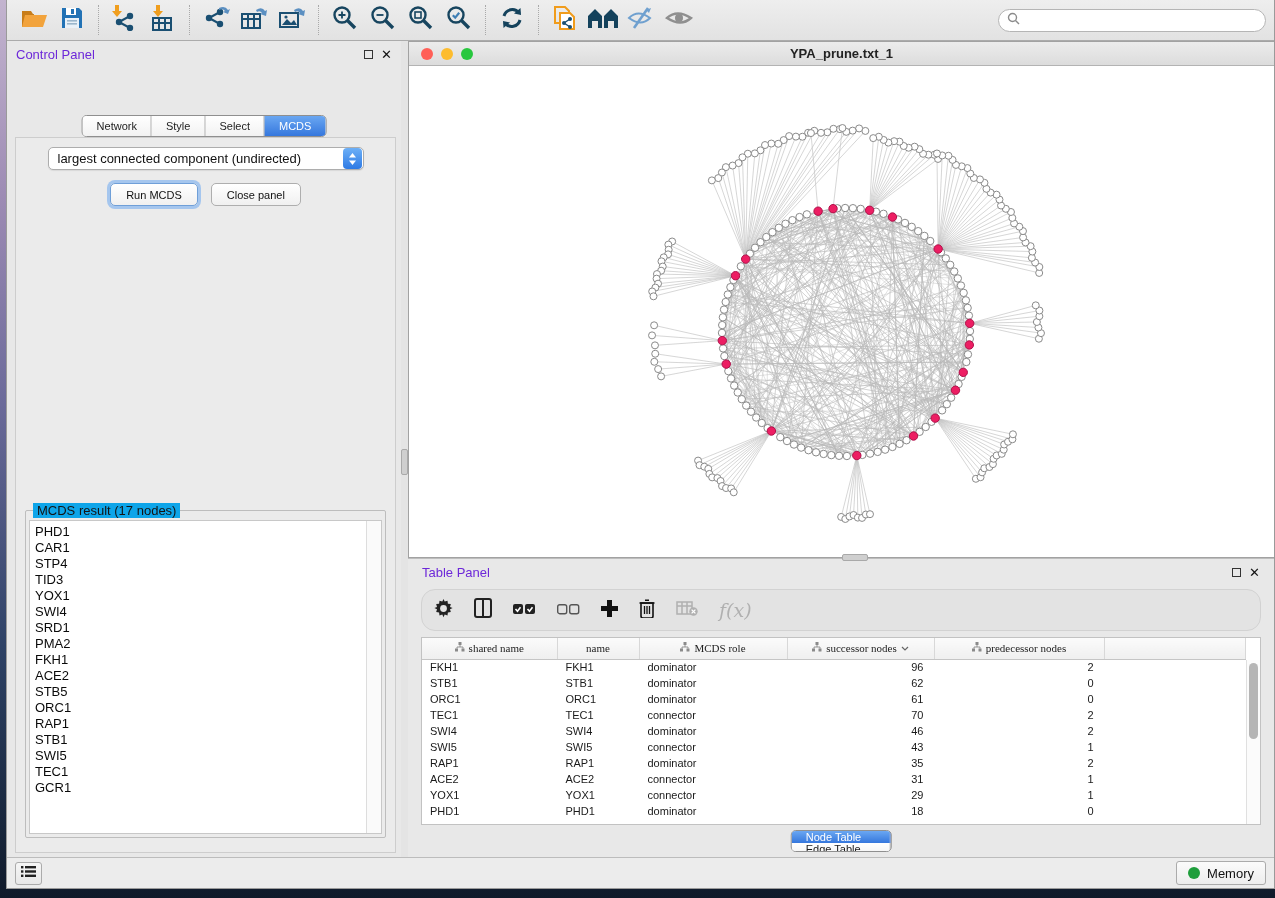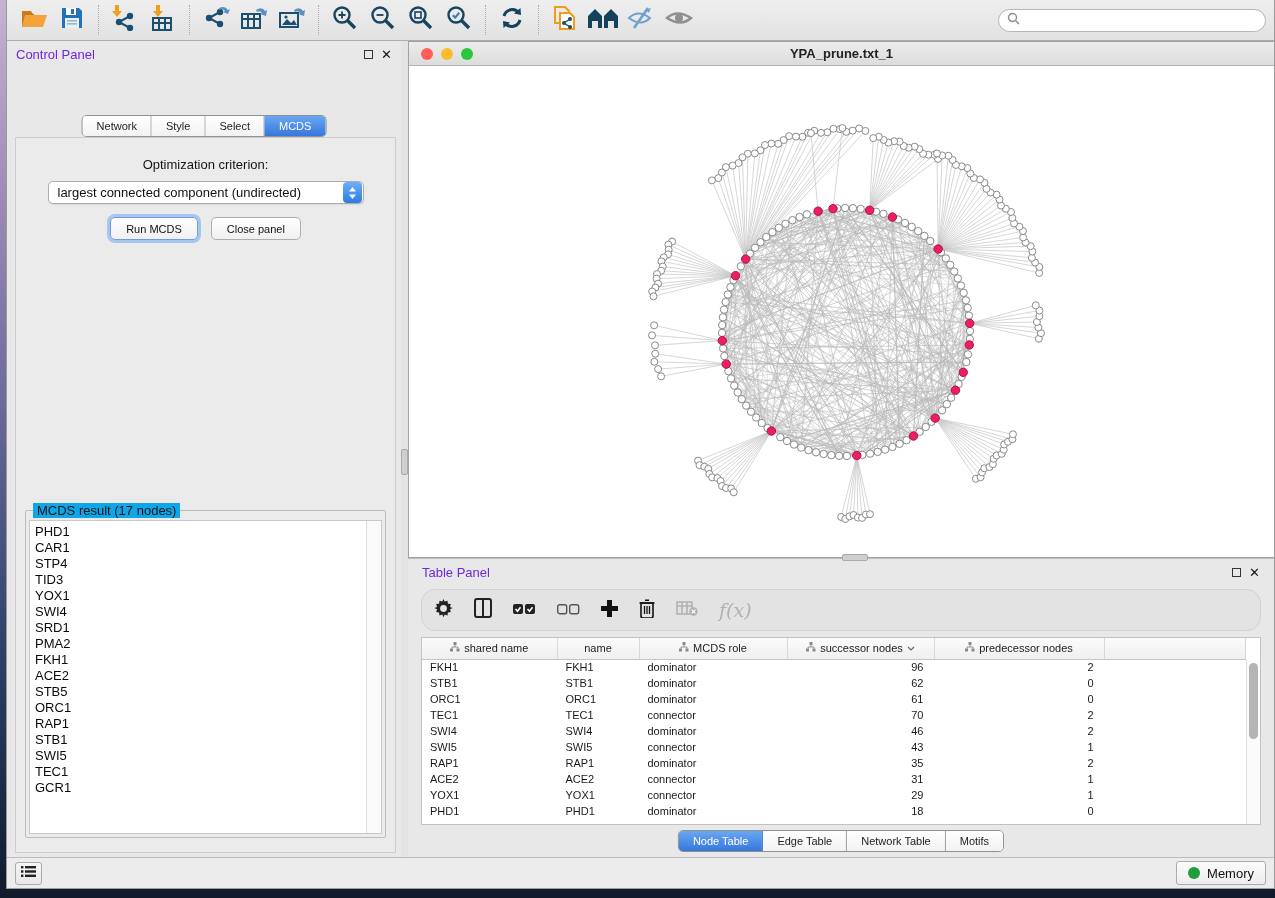--- a/index.html
+++ b/index.html
@@ -61,26 +61,26 @@
   .net-canvas { position:absolute; left:0; right:0; top:24px; bottom:0; background:#fff; overflow:hidden; }
 
   
   .table-panel { position:absolute; left:401px; right:0; top:558px; bottom:31px; background:#e8e8e8; border-top:1px solid #bdbdbd; }
   .tp-toolbar { position:absolute; left:13px; right:13px; top:30px; height:42px; background:#e3e3e3; border:1px solid #d2d2d2; border-radius:14px; display:flex; align-items:center; padding:0 12px; gap:21px; }
   .tpbtn { display:flex; align-items:center; justify-content:center; cursor:default; }
   .fx { font-family:"DejaVu Serif","Liberation Serif",serif; font-style:italic; font-size:19px; color:#b0b0b0; }
   .tbl-wrap { position:absolute; left:13px; right:13px; top:78px; bottom:32px; background:#fff; border:1px solid #c2c2c2; overflow:hidden; }
   table.ntable { border-collapse:collapse; width:calc(100% - 14px); table-layout:fixed; }
   .ntable th { height:21px; background:linear-gradient(#fbfbfb,#efefef); border-bottom:1px solid #c5c5c5; border-right:1px solid #d8d8d8; font-size:11px; font-weight:normal; color:#222; position:relative; padding:0 4px; white-space:nowrap; overflow:hidden; }
-  .ntable th .thflex { display:flex; align-items:center; justify-content:center; gap:4px; }
+  .ntable th .thflex { display:flex; align-items:center; justify-content:center; gap:4px;font-family:Liberation Serif, serif; }
   .ntable td { height:16px; font-size:11px; color:#1a1a1a; padding:0 10px 0 8px; border-right:1px solid transparent; white-space:nowrap; overflow:hidden; }
   .ntable td.num { text-align:right; }
   .tbl-scroll { position:absolute; top:22px; bottom:0; right:0; width:14px; background:#fbfbfb; border-left:1px solid #e0e0e0; }
   .tbl-thumb { position:absolute; top:3px; left:2px; width:9px; height:76px; background:#b5b5b5; border-radius:5px; }
-  .tp-tabs { bottom:5px; top:auto; }
+  .tp-tabs { bottom:5px; top:auto;flex-direction:column; }
   .table-panel .seg-tabs { position:absolute; }
 
   
   .statusbar { position:absolute; left:0; right:0; bottom:0; height:31px; background:#ececec; border-top:1px solid #bcbcbc; display:flex; align-items:center; padding:0 8px; }
   .sq-btn { width:27px; height:23px; background:linear-gradient(#f6f6f6,#e8e8e8); border:1px solid #ababab; border-radius:3px; display:flex; align-items:center; justify-content:center; }
   .mem-btn { margin-left:auto; height:24px; background:linear-gradient(#fbfbfb,#ededed); border:1px solid #ababab; border-radius:3px; display:flex; align-items:center; gap:7px; padding:0 11px; font-size:13px; color:#111; }
   .mem-dot { width:12px; height:12px; border-radius:50%; background:#1f9e3c; border:1px solid #15803000; }
 </style>
 </head>
 <body>
@@ -253,21 +253,20 @@
         <span class="close-ic">✕</span>
       </span>
     </div>
     <div class="seg-tabs cp-tabs" id="cp-tabs">
           <div class="seg-tab">Network</div>
           <div class="seg-tab">Style</div>
           <div class="seg-tab">Select</div>
           <div class="seg-tab active">MCDS</div>
         </div>
     <div class="cp-body">
-      <div class="opt-label">Optimization criterion:</div>
       <div class="combo">
         <span class="combo-text">largest connected component (undirected)</span>
         <span class="combo-step">
           <svg width="9" height="14" viewBox="0 0 9 14">
                 <path d="M4.5 1 L8 5.4 H1z" fill="#fff"></path>
                 <path d="M4.5 13 L1 8.6 H8z" fill="#fff"></path>
               </svg>
         </span>
       </div>
       <div class="btn-row">

